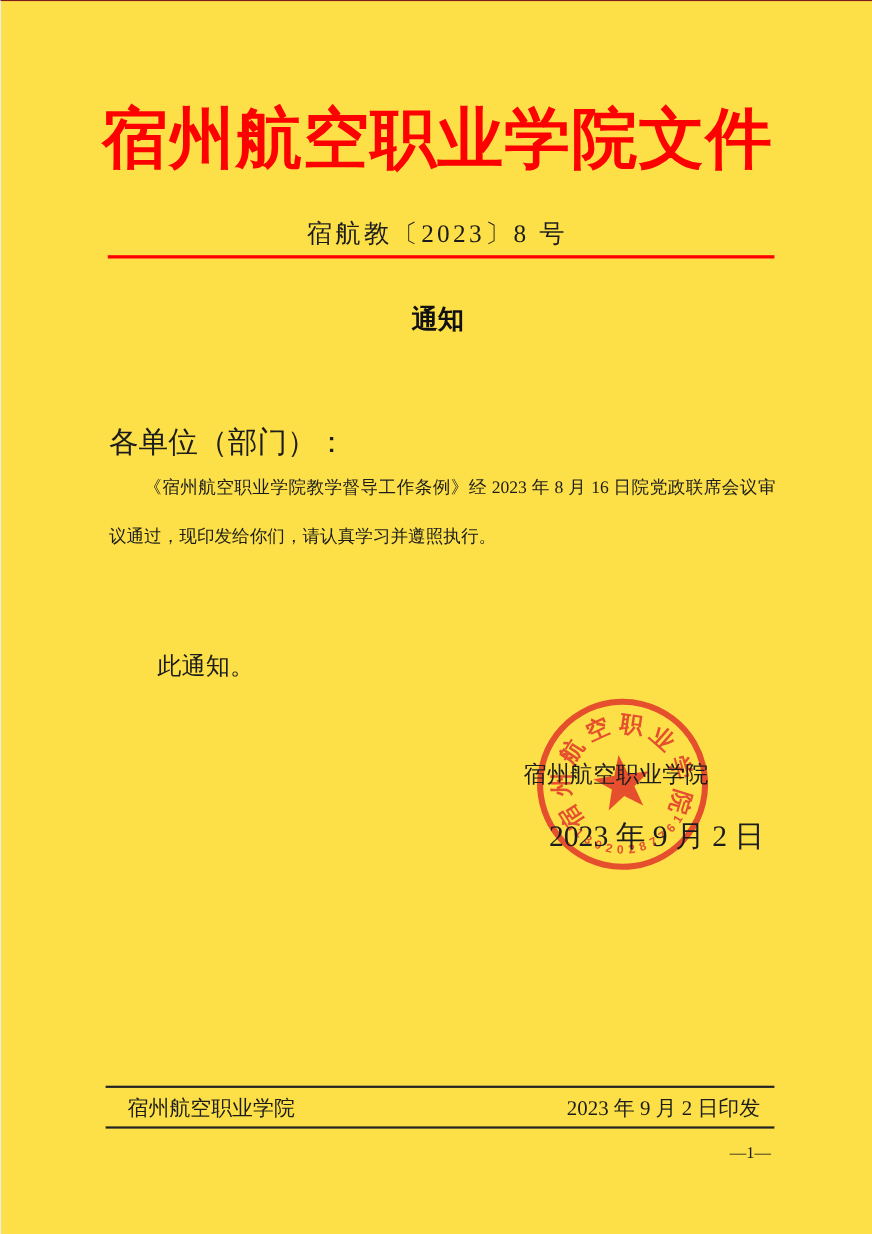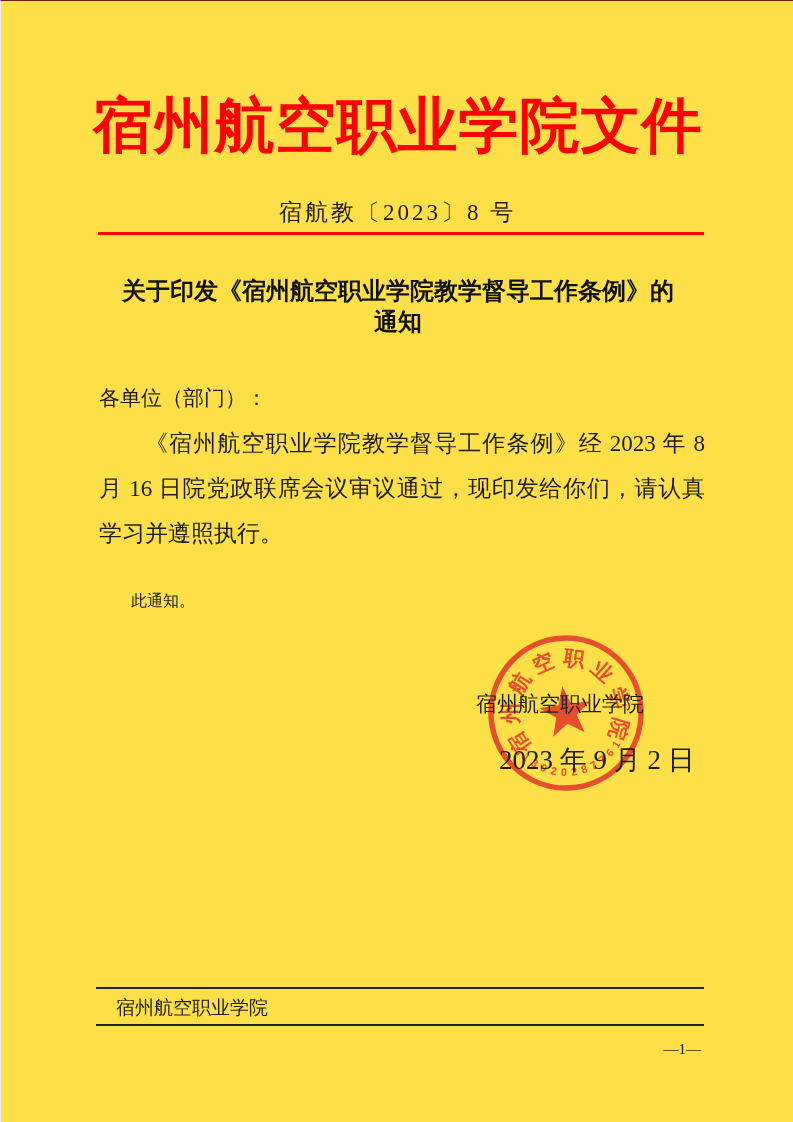--- a/index.html
+++ b/index.html
@@ -54,38 +54,38 @@
     font-weight: bold;
     font-size: 24px;
     line-height: 31px;
     color: #111;
   }
 
   
   .salutation {
     position: absolute;
     top: 383px; left: 98px;
-    font-size: 21px;
+    font-size: 27px;
     color: #1c1c1c;
     text-align: center;
   }
   .body-paragraph {
     position: absolute;
     top: 420px; left: 98px;
     width: 606px;
-    font-size: 23px;
+    font-size: 16px;
     line-height: 45px;
     text-align: justify;
     text-indent: 2em;
     color: #1c1c1c;
   }
   .conclusion {
     position: absolute;
     top: 590px; left: 98px;
-    font-size: 16px;
+    font-size: 22px;
     text-indent: 2em;
     color: #1c1c1c;
   }
 
   
   .seal-wrap {
     position: absolute;
     top: 630px; left: 483px;
     width: 164px; height: 164px;
     transform: rotate(-8deg);
@@ -156,21 +156,20 @@
 </head>
 <body>
 
 <div class="page">
 
   <div class="org-title">宿州航空职业学院文件</div>
   <div class="doc-number">宿航教〔2023〕8 号</div>
   <div class="red-rule"></div>
 
   <div class="notice-title">
-    <div>关于印发《宿州航空职业学院教学督导工作条例》的</div>
     <div>通知</div>
   </div>
 
   <div class="salutation">各单位（部门）：</div>
   <div class="body-paragraph">《宿州航空职业学院教学督导工作条例》经 2023 年 8 月 16 日院党政联席会议审议通过，现印发给你们，请认真学习并遵照执行。</div>
   <div class="conclusion">此通知。</div>
 
   <div class="seal-wrap">
     <svg width="164" height="164" viewBox="0 0 164 164">
       <circle cx="82" cy="82" r="75" fill="none" stroke-width="5.5" class="seal-stroke"></circle>
@@ -200,17 +199,18 @@
         </g>
     </svg>
   </div>
 
   <div class="signature-org">宿州航空职业学院</div>
   <div class="signature-date">2023 年 9 月 2 日</div>
 
   <div class="footer-line-top"></div>
   <div class="footer-row">
     <span>宿州航空职业学院</span>
+    <span>2023 年 9 月 2 日印发</span>
   </div>
   <div class="footer-line-bottom"></div>
   <div class="page-number">—1—</div>
 
 </div>
 
 </body></html>

